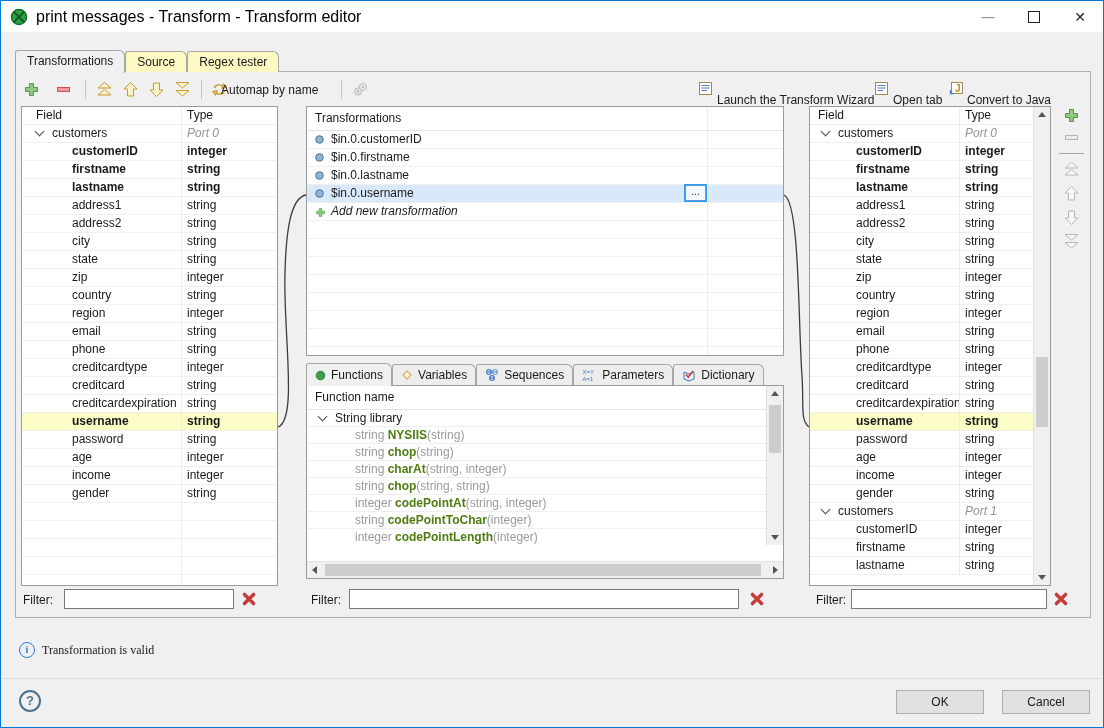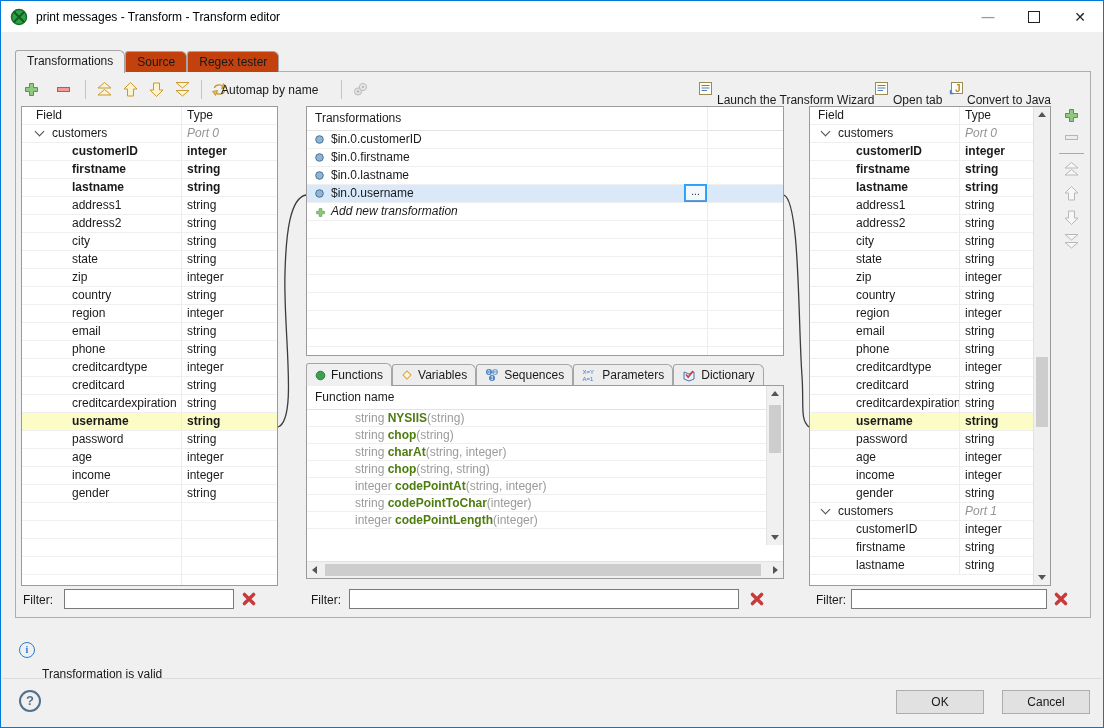--- a/index.html
+++ b/index.html
@@ -1,28 +1,28 @@
 <!DOCTYPE html>
 <html><head>
 <meta charset="utf-8">
 <style>
   html,body{margin:0;padding:0;background:#c8c8c8;font-family:"Liberation Sans",sans-serif;}
   .window{position:relative;width:1104px;height:728px;background:#f0f0f0;border:1px solid #0079d8;box-sizing:border-box;overflow:hidden;font-size:12px;color:#1a1a1a;}
   
   .titlebar{position:absolute;left:0;top:0;width:100%;height:31px;background:#ffffff;display:flex;align-items:center;}
   .title-icon{margin-left:9px;width:18px;height:18px;}
-  .title-text{margin-left:8px;font-size:12px;color:#000;}
+  .title-text{margin-left:8px;font-size:16px;color:#000;}
   .win-controls{position:absolute;right:0;top:0;height:31px;display:flex;}
   .win-btn{width:46px;height:31px;display:flex;align-items:center;justify-content:center;font-size:13px;}
   .win-min{color:#9b9b9b;font-weight:bold;}
   .win-max .maxbox{width:10px;height:10px;border:1px solid #222;}
   .win-close{color:#222;font-size:14px;}
   
   .main-tabs{position:absolute;left:14px;top:49px;display:flex;z-index:4;}
-  .mtab{height:20px;line-height:20px;padding:0 11px;border:1px solid #a6a6a6;border-bottom:none;border-radius:3px 6px 0 0;background:#c2410c;margin-top:1px;color:#1a1a1a;}
+  .mtab{height:20px;line-height:20px;padding:0 11px;border:1px solid #a6a6a6;border-bottom:none;border-radius:3px 6px 0 0;background:#fef9c3;margin-top:1px;color:#1a1a1a;}
   .mtab.active{height:22px;line-height:21px;margin-top:0;background:#f0f0f0;z-index:5;position:relative;}
   .tabbox{position:absolute;left:14px;top:70px;width:1076px;height:547px;border:1px solid #aeaeae;background:#f0f0f0;box-sizing:border-box;}
   
   .tbico{position:absolute;width:17px;height:17px;top:80px;}
   .tbsep{position:absolute;top:79px;height:19px;border-left:1px solid #c4c4c4;width:0;}
   .tblabel{position:absolute;top:82px;font-size:12px;color:#1a1a1a;white-space:nowrap;}
   .tb-right{position:absolute;top:92px;font-size:12px;white-space:nowrap;color:#1a1a1a;}
   .tb-right-ico{position:absolute;top:80px;width:15px;height:15px;}
   
   .panel{position:absolute;background:#fff;border:1px solid #9b9b9b;box-sizing:border-box;overflow:hidden;}
@@ -79,21 +79,21 @@
   .tri-right{left:6px;top:4px;border-top:4px solid transparent;border-bottom:4px solid transparent;border-left:5px solid #555;}
   
   .filter-label{position:absolute;top:592px;font-size:12px;}
   .filter-input{position:absolute;top:588px;height:20px;border:1px solid #7a7a7a;background:#fff;box-sizing:border-box;font-family:"Liberation Sans",sans-serif;font-size:12px;padding:0 3px;}
   .filter-x{position:absolute;top:590px;width:16px;height:16px;cursor:pointer;}
   
   .side-ico{position:absolute;left:1062px;width:17px;height:17px;}
   .side-sep{position:absolute;left:1058px;width:25px;border-top:1px solid #a9a9a9;}
   
   .status-icon{position:absolute;left:18px;top:641px;width:14px;height:14px;border:1px solid #2a7cd0;border-radius:50%;color:#2a7cd0;font-size:10px;font-weight:bold;text-align:center;line-height:14px;font-family:"Liberation Serif",serif;}
-  .status-text{position:absolute;left:41px;top:666px;font-size:12px;}
+  .status-text{position:absolute;left:41px;top:642px;font-size:12px;font-family:Liberation Serif, serif;}
   .footer-line{position:absolute;left:1px;right:1px;top:677px;border-top:1px solid #dcdcdc;}
   .help-btn{position:absolute;left:18px;top:689px;width:18px;height:18px;border:2px solid #50708c;border-radius:50%;color:#50708c;font-size:13px;font-weight:bold;text-align:center;line-height:17px;box-sizing:content-box;}
   .btn{position:absolute;top:689px;width:88px;height:24px;background:#e1e1e1;border:1px solid #adadad;font-family:"Liberation Sans",sans-serif;font-size:12px;color:#1a1a1a;}
   .btn-ok{left:895px;}
   .btn-cancel{left:1001px;}
   
   .overlay{position:absolute;left:0;top:0;width:1104px;height:728px;pointer-events:none;z-index:6;}
 </style>
 </head>
 <body>
@@ -381,20 +381,21 @@
       </svg>
       <span>Dictionary</span>
     </div>
   </div>
 
   <div class="panel fp">
     <div class="phead">
       <span class="h1">Function name</span>
     </div>
     <div class="fn-rows" id="fn-rows">
+        <div class="frow fgroup"><span class="chev"></span><span>String library</span></div>
         <div class="frow"><span class="fret">string </span><span class="fname">NYSIIS</span><span class="fparams">(string)</span></div>
         <div class="frow"><span class="fret">string </span><span class="fname">chop</span><span class="fparams">(string)</span></div>
         <div class="frow"><span class="fret">string </span><span class="fname">charAt</span><span class="fparams">(string, integer)</span></div>
         <div class="frow"><span class="fret">string </span><span class="fname">chop</span><span class="fparams">(string, string)</span></div>
         <div class="frow"><span class="fret">integer </span><span class="fname">codePointAt</span><span class="fparams">(string, integer)</span></div>
         <div class="frow"><span class="fret">string </span><span class="fname">codePointToChar</span><span class="fparams">(integer)</span></div>
         <div class="frow"><span class="fret">integer </span><span class="fname">codePointLength</span><span class="fparams">(integer)</span></div>
       </div>
     <div class="vscroll" style="right:0;top:0;width:17px;height:159px">
       <div class="sb-btn" style="top:0;left:0">

